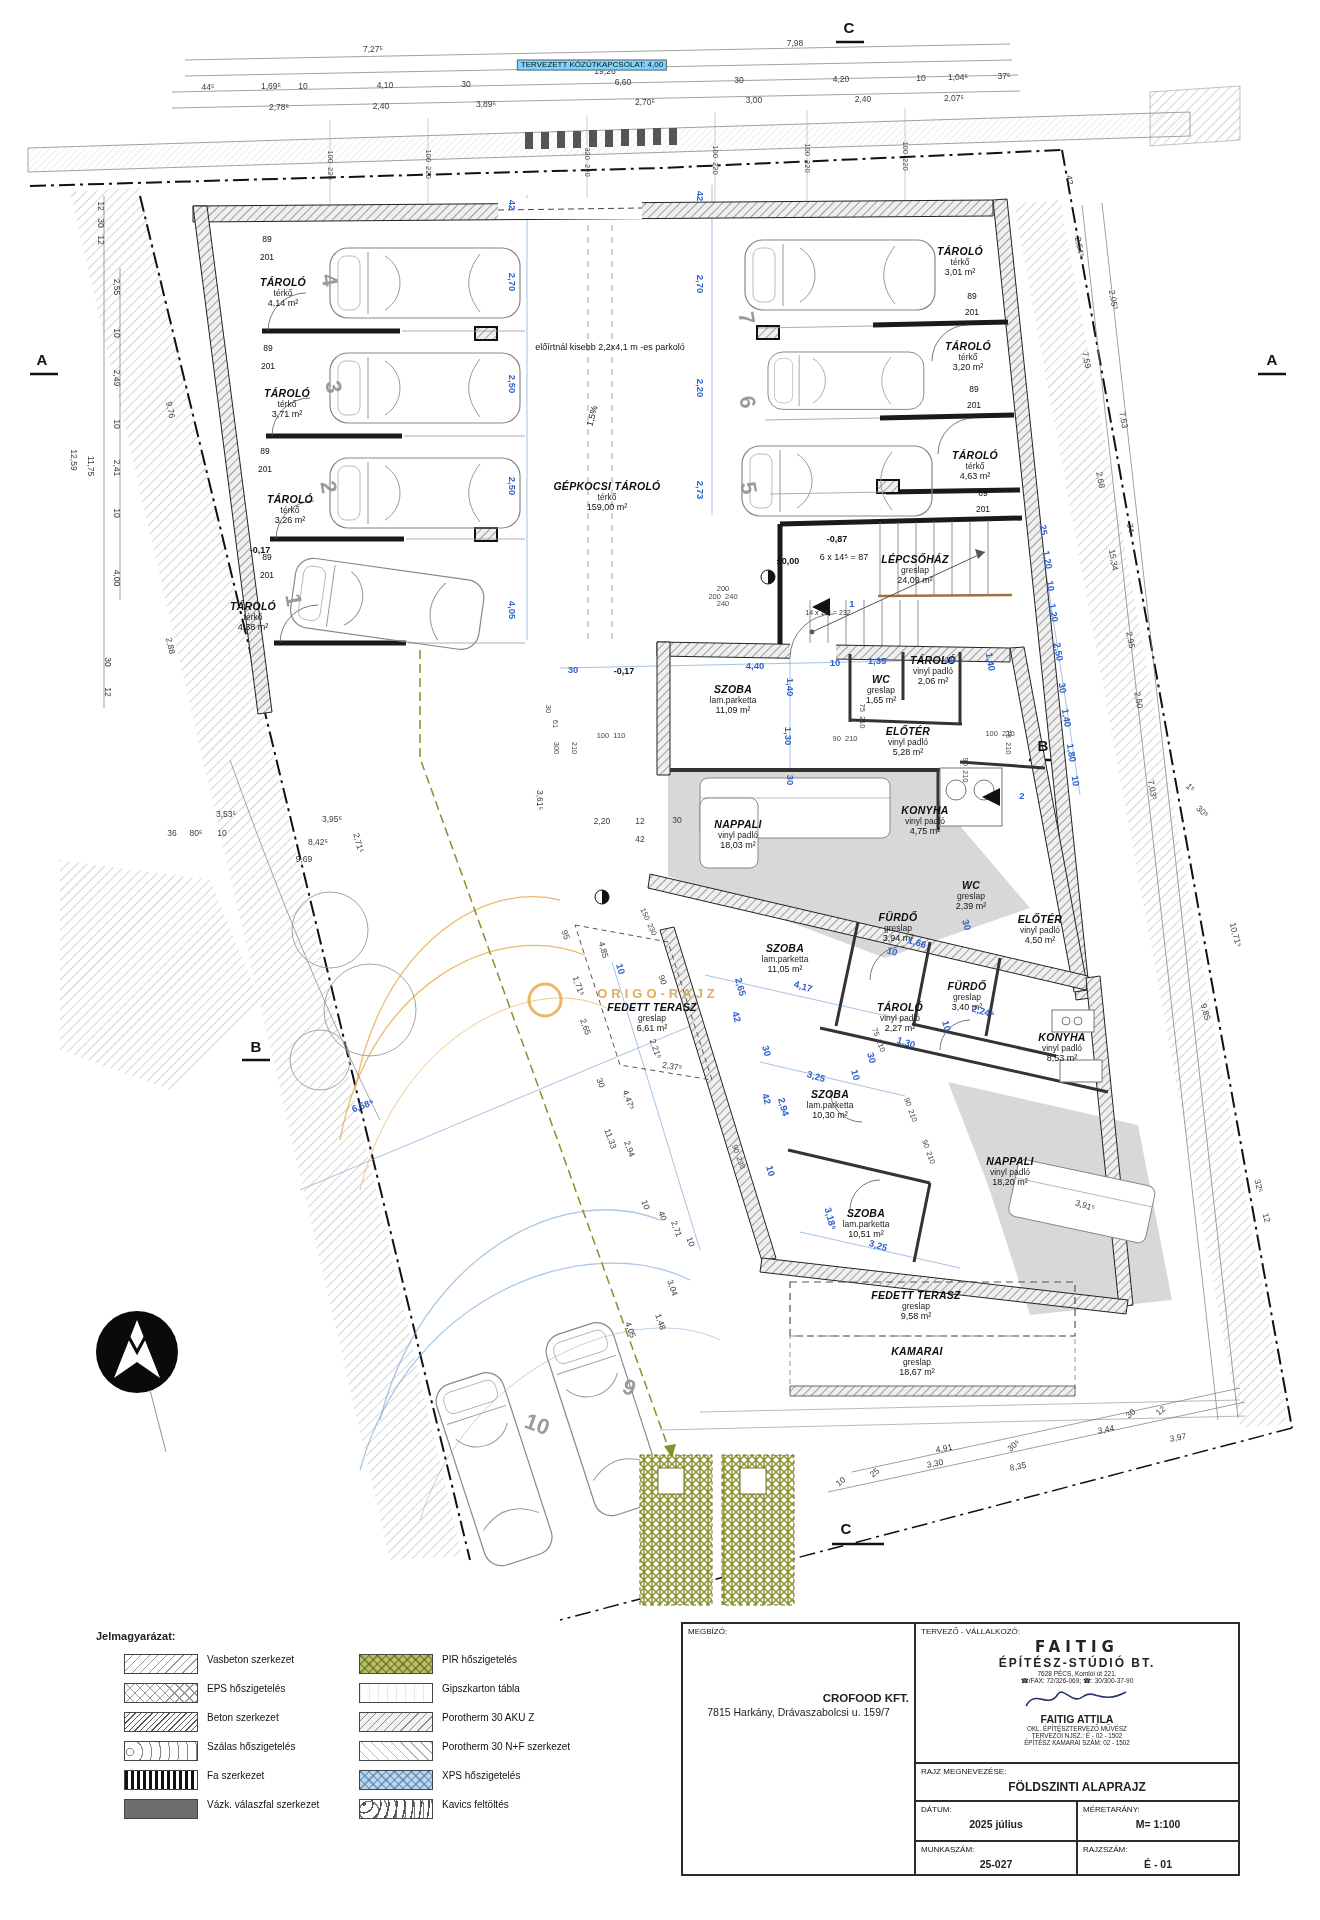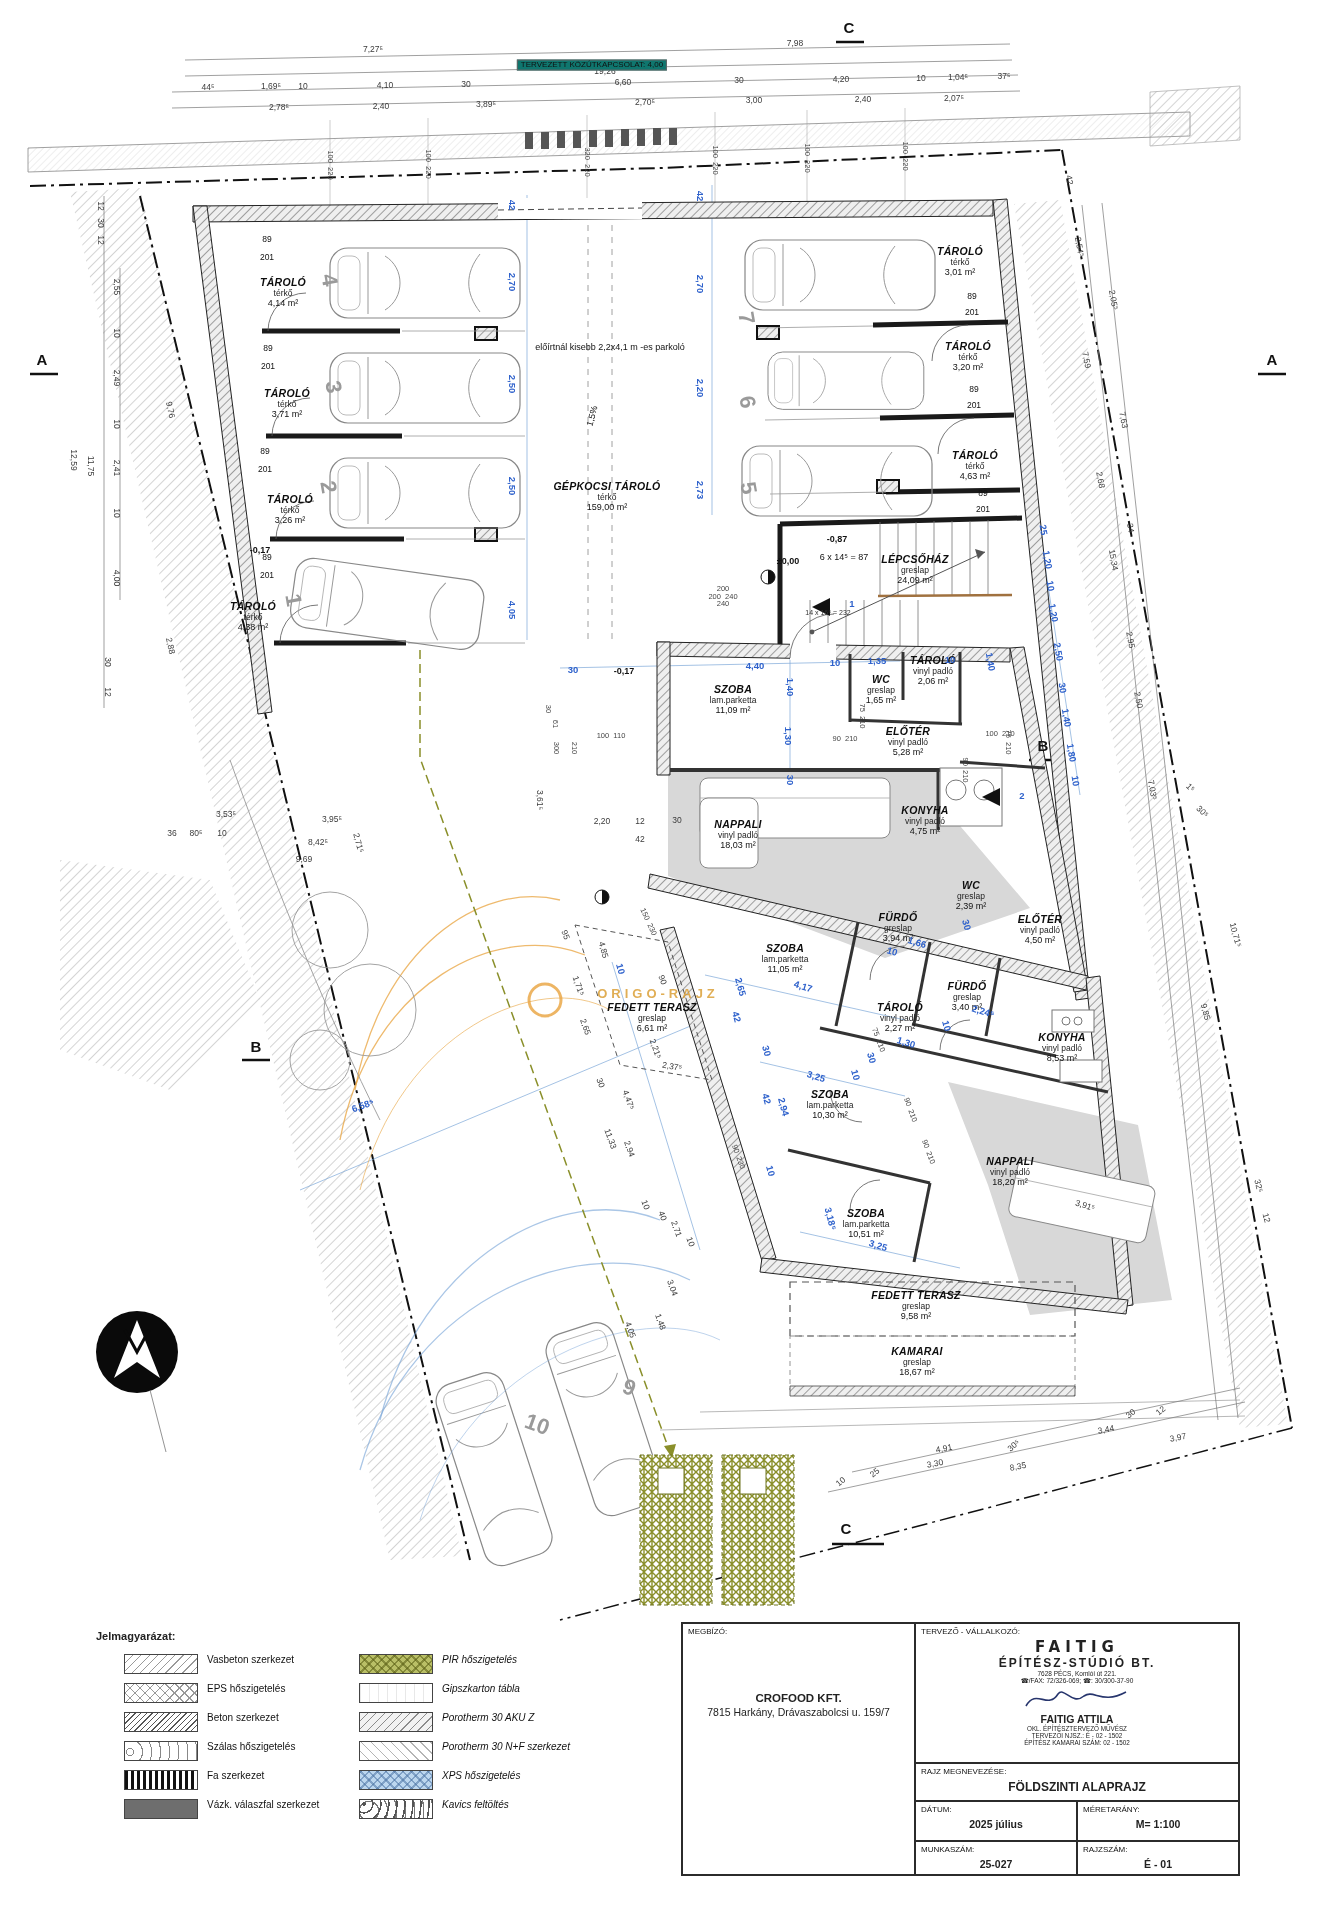--- a/index.html
+++ b/index.html
@@ -6,21 +6,21 @@
   #canvas{position:relative;width:1320px;height:1920px;background:#fff;overflow:hidden;
           font-family:"Liberation Sans","DejaVu Sans",sans-serif;color:#222;}
   #plan-svg{position:absolute;left:0;top:0;}
   #labels{position:absolute;left:0;top:0;width:1320px;height:1920px;pointer-events:none;}
   .lbl{position:absolute;white-space:pre;line-height:1.12;}
   .dim{font-size:8.5px;color:#3b3b3b;}
   .dim.b{color:#2f62cc;font-size:9.5px;font-weight:bold;}
   .dim.s{font-size:7.5px;color:#444;}
   .dim.k{color:#111;font-size:8.5px;}
   .dim.tiny{font-size:7px;color:#333;}
-  .dim.box{font-size:8px;color:#111;border:1px solid #666;background:#0f766e;padding:0 3px;}
+  .dim.box{font-size:8px;color:#111;border:1px solid #666;background:#7dd3fc;padding:0 3px;}
   .dim.wm{font-size:13px;font-weight:bold;letter-spacing:4px;color:#d99a2b;opacity:.8;}
   .dim.sect{font-size:15px;font-weight:bold;color:#111;}
   .dim.stall{font-size:22px;font-weight:bold;color:#9a9a9a;}
   .dim.note{font-size:9px;color:#111;}
   .dim.lvl{font-size:9px;color:#111;font-weight:bold;}
   .room{transform:translate(-50%,-50%);text-align:center;}
   .room .rn{font-size:10.5px;font-weight:bold;color:#0d0d0d;letter-spacing:.3px;font-style:italic;}
   .room .rf{font-size:8.5px;color:#222;}
   .room .ra{font-size:9px;color:#111;}
   
@@ -51,21 +51,21 @@
   .cell-work{height:140px;border-bottom:2px solid #2b2b2b;}
   .cell-client{flex:1;}
   .cell-designer{height:140px;border-bottom:2px solid #2b2b2b;text-align:center;}
   .cell-drawname{height:38px;border-bottom:2px solid #2b2b2b;}
   .tb-row{display:flex;height:38px;border-bottom:2px solid #2b2b2b;}
   .tb-row:last-child{border-bottom:none;flex:1;}
   .tb-row .tb-cell{flex:1;}
   .tb-row .tb-cell:first-child{border-right:2px solid #2b2b2b;}
   .work-title{font-weight:bold;font-style:italic;font-size:11px;text-align:center;margin-top:16px;white-space:pre-line;}
   .work-addr{font-size:9px;text-align:center;margin-top:10px;white-space:pre-line;}
-  .client-name{font-weight:bold;font-size:11.5px;text-align:center;margin-top:56px;}
+  .client-name{font-weight:bold;font-size:11.5px;text-align:right;margin-top:56px;}
   .client-addr{font-size:10.5px;text-align:center;margin-top:2px;}
   .studio-logo{font-weight:bold;font-size:15px;letter-spacing:5px;margin-top:2px;font-family:"DejaVu Sans",sans-serif;}
   .studio-name{font-weight:bold;font-size:12px;letter-spacing:2px;}
   .studio-sub{font-size:6.5px;color:#222;}
   .arch-name{font-weight:bold;font-size:10.5px;margin-top:1px;}
   .arch-sub{font-size:6.3px;}
   .draw-name{font-weight:bold;font-size:12px;text-align:center;margin-top:4px;}
   .tb-val{font-weight:bold;font-size:10.5px;text-align:center;margin-top:4px;}
 </style>
 </head>
@@ -616,21 +616,21 @@
         </div>
         <div class="lg-row">
           <div class="lg-sw sw-fa"></div>
           <div class="lg-lb">Fa szerkezet</div>
         </div>
         <div class="lg-row">
           <div class="lg-sw sw-vaz"></div>
           <div class="lg-lb">Vázk. válaszfal szerkezet</div>
         </div>
       </div>
-  <div class="lg-col" style="left:243px;font-style:italic;" id="lg-right">
+  <div class="lg-col" style="left:243px;" id="lg-right">
         <div class="lg-row">
           <div class="lg-sw sw-pir"></div>
           <div class="lg-lb">PIR hőszigetelés</div>
         </div>
         <div class="lg-row">
           <div class="lg-sw sw-gipsz"></div>
           <div class="lg-lb">Gipszkarton tábla</div>
         </div>
         <div class="lg-row">
           <div class="lg-sw sw-poroaku"></div>

